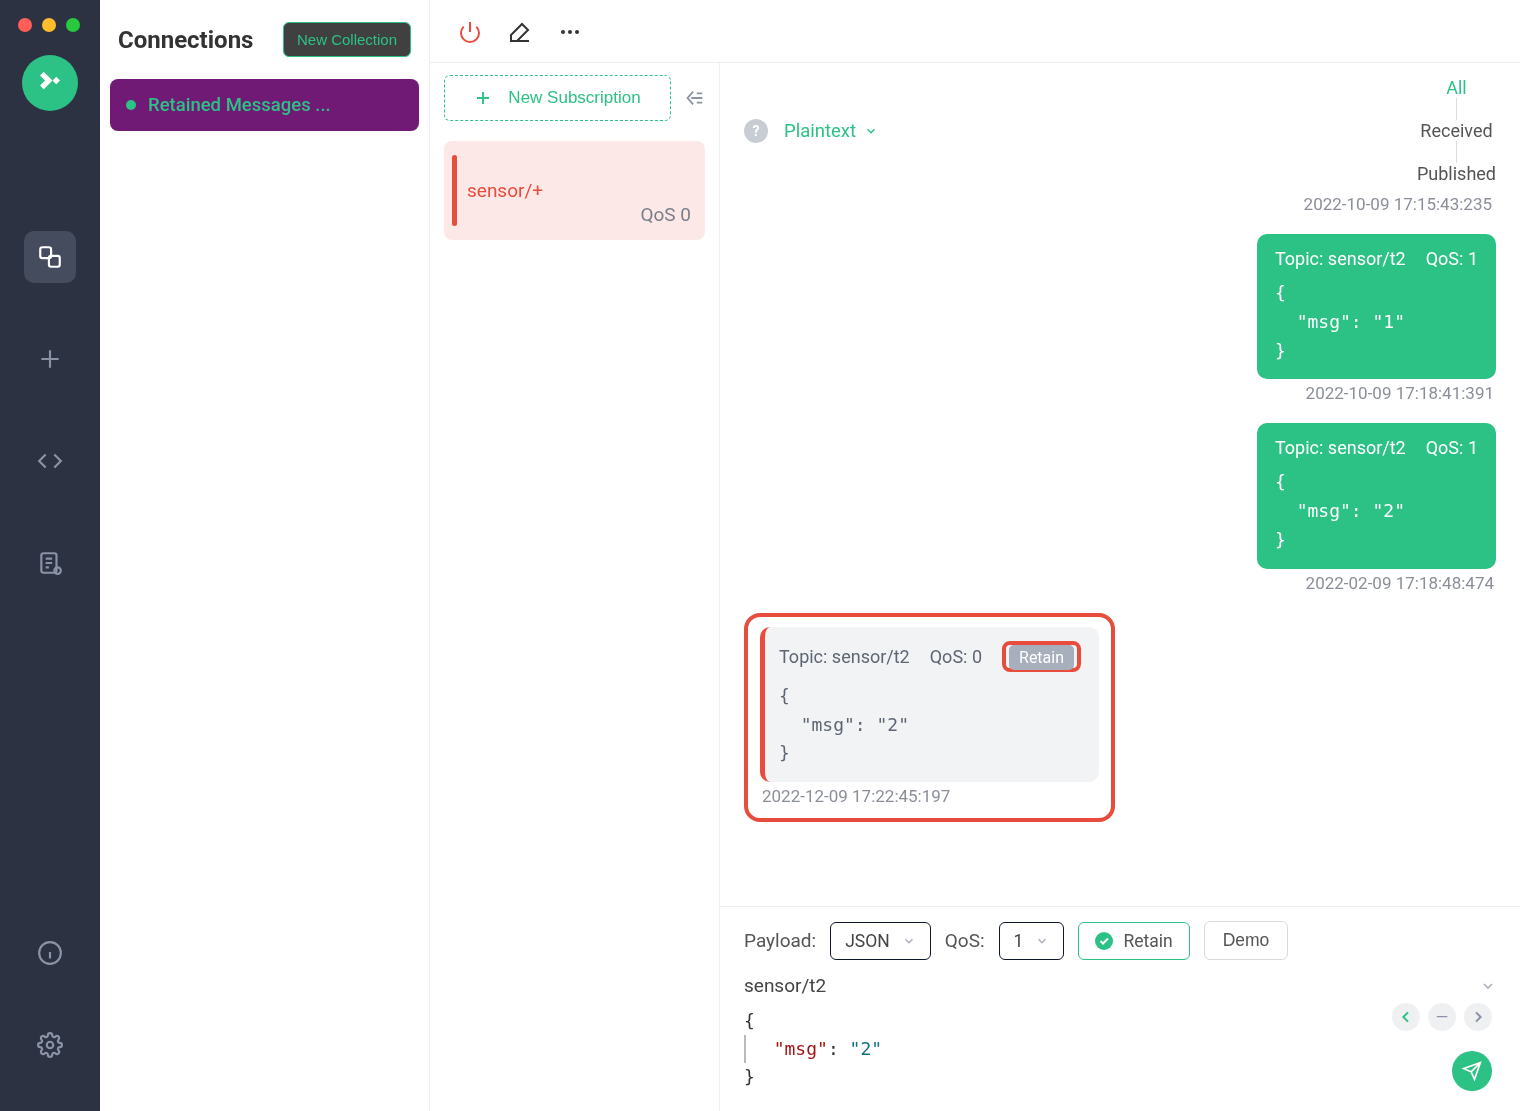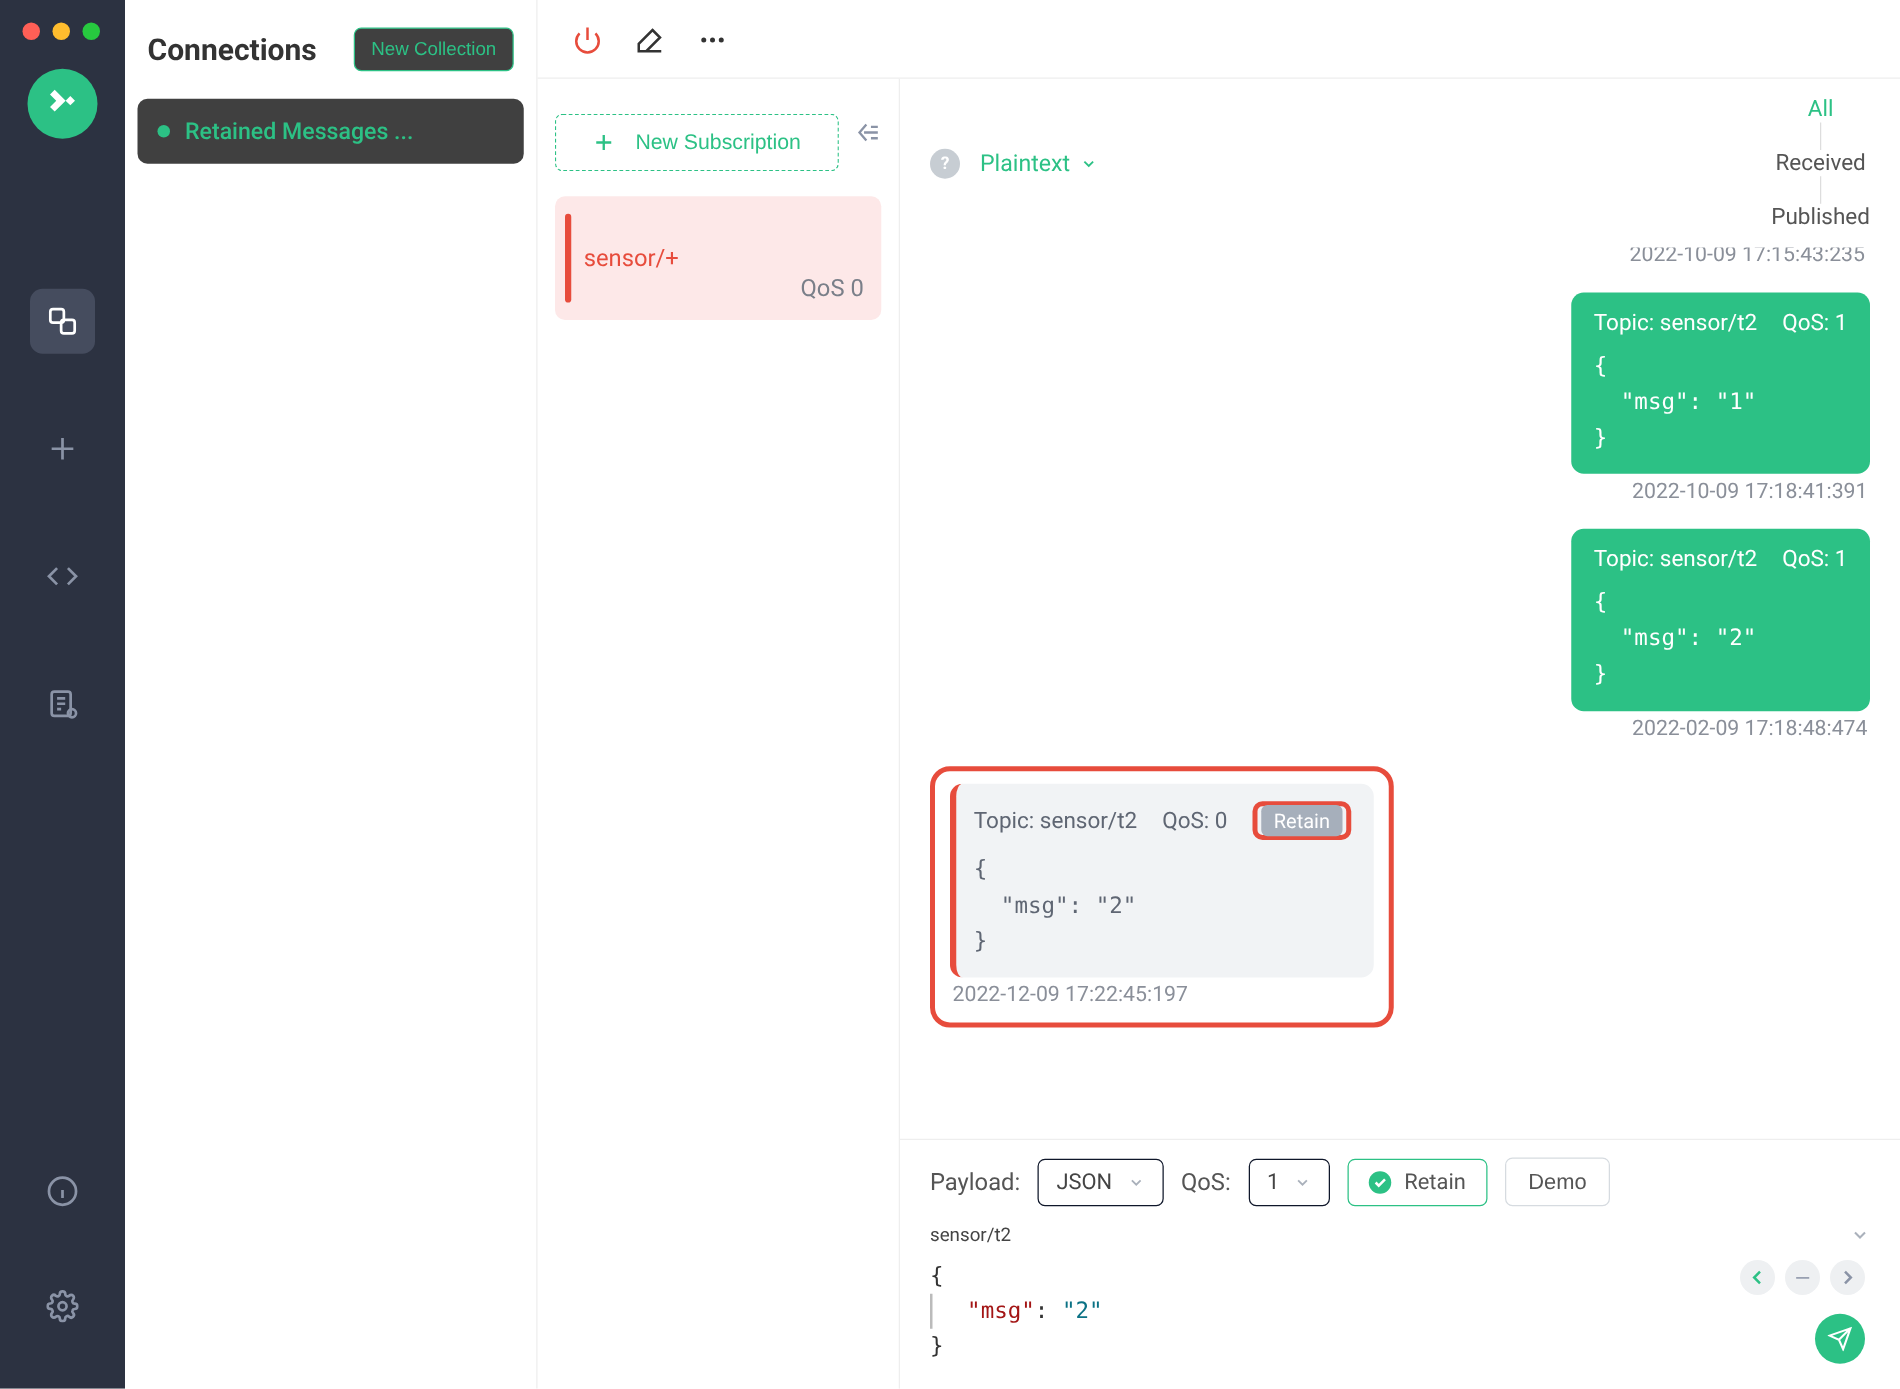--- a/index.html
+++ b/index.html
@@ -68,21 +68,21 @@
   border: 1.5px solid #2cc185;
   color: #2cc185;
   background: #404040;
   padding: 8px 13px;
   border-radius: 6px;
   font-size: 15px;
   cursor: pointer;
 }
 .conn-list { padding: 4px 10px; }
 .conn-item {
-  background: #404040;
+  background: #701a75;
   border-radius: 8px;
   padding: 15px 16px;
   display:flex; align-items:center; gap: 12px;
   color: #2cc185;
   font-size: 18.5px;
   font-weight: 500;
   cursor:pointer;
 }
 .conn-item .dot { width: 10px; height:10px; background:#2cc185; border-radius:50%; }
 
@@ -95,21 +95,21 @@
 .sub-panel .row1 { display:flex; align-items:center; gap:12px; margin-bottom:20px; }
 .new-sub {
   flex: 1;
   border: 1.5px dashed #2cc185;
   color: #2cc185;
   background: #fff;
   padding: 12px 0;
   border-radius: 6px;
   font-size: 17px;
   cursor:pointer;
-  display:flex; align-items:center; justify-content:center; gap:16px;margin-top:16px;
+  display:flex; align-items:center; justify-content:center; gap:16px;
 }
 .collapse-icon { color:#8a93a6; cursor:pointer; }
 .sub-card {
   background: #fde8e8;
   border-radius: 8px;
   padding: 14px 14px 14px 8px;
   display:flex; align-items:center;
   gap: 10px;
   cursor:pointer;
 }
@@ -186,21 +186,21 @@
   display:flex; align-items:center; gap:12px; color:#444; font-size:17.5px;
   cursor:pointer; background:#fff;
 }
 .retain-btn {
   border:1.5px solid #2cc185; border-radius:6px; padding:8px 16px;
   display:flex; align-items:center; gap:10px; color:#555; font-size:17.5px;
   cursor:pointer; background:#fff;
 }
 .retain-btn .check { width:18px;height:18px;background:#2cc185;border-radius:50%; display:flex;align-items:center;justify-content:center;}
 .meta-btn { border:1px solid #d6dbe0; border-radius:6px; padding:8px 18px; color:#555; background:#fff; cursor:pointer; font-size:17.5px;}
-.topic-input { width:100%; border:none; font-size:15px; color:#444; margin:14px 0 10px 0; outline:none; display:flex; align-items:center; justify-content:space-between;}
+.topic-input { width:100%; border:none; font-size:19px; color:#444; margin:14px 0 10px 0; outline:none; display:flex; align-items:center; justify-content:space-between;}
 .topic-input .chev { color:#aab1bb; }
 .json-area { font-family: Menlo, Consolas, monospace; font-size:18px; line-height:1.55; }
 .json-area .key { color:#a31515; }
 .json-area .val { color:#0b7285; }
 .cursor-line { border-left: 2px solid #bbb; padding-left: 6px; display:inline-block;}
 .nav-circles { position:absolute; right:28px; top:96px; display:flex; gap:8px;}
 .nav-circle { width:28px;height:28px;border-radius:50%; background:#eef0f2; display:flex; align-items:center; justify-content:center; color:#8a93a6; font-size:16px;}
 .nav-circle.back { color:#2cc185;}
 .send-btn {
   position:absolute; right:28px; bottom:20px;

